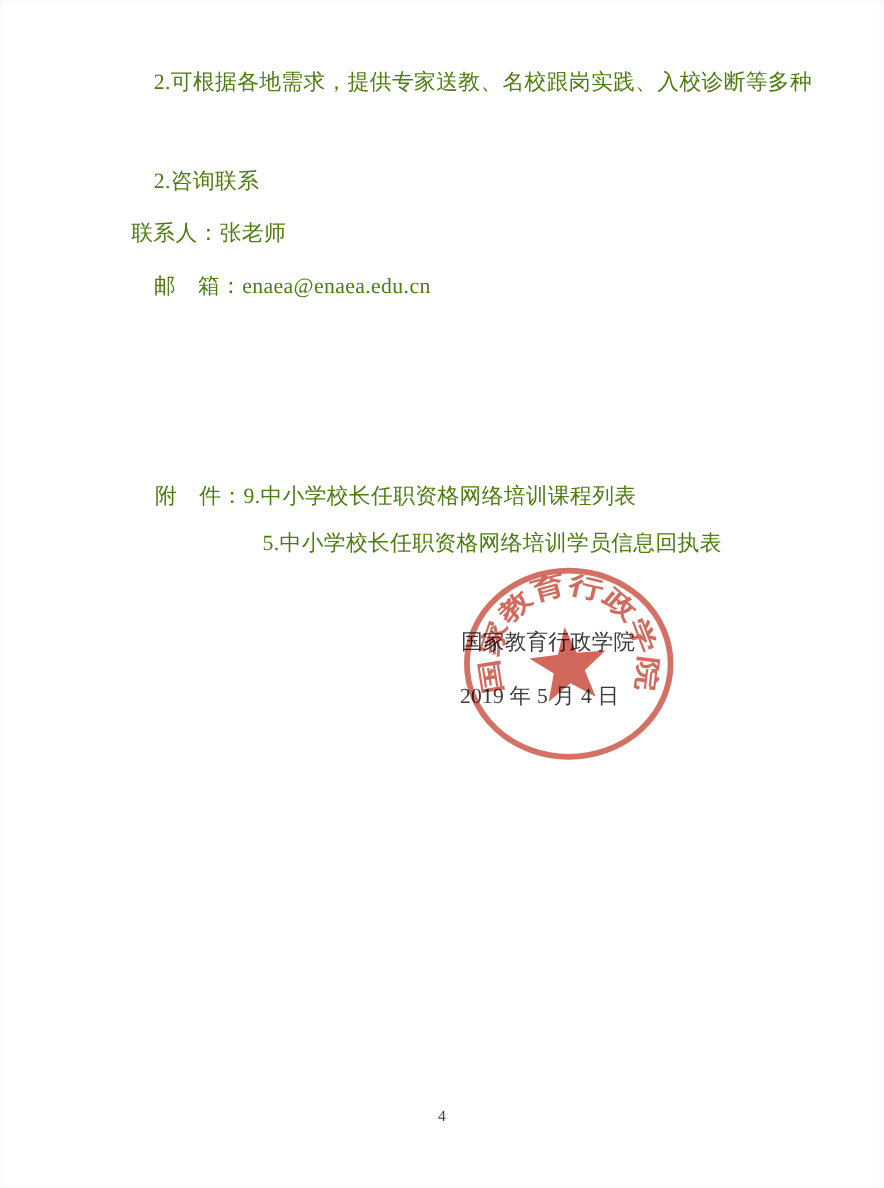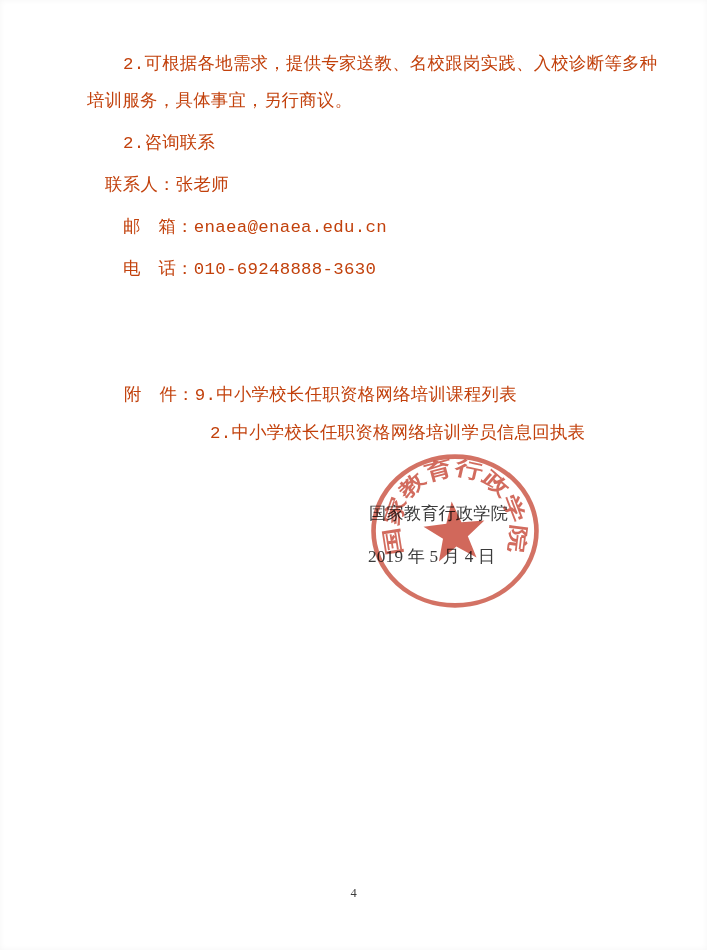--- a/index.html
+++ b/index.html
@@ -13,24 +13,23 @@
     height: 950px;
     background: #ffffff;
     overflow: hidden;
     font-family: "Liberation Serif", "DejaVu Serif", serif;
     box-shadow: inset 0 0 6px rgba(0,0,0,0.04);
   }
   .line {
     position: absolute;
     font-size: 17.4px;
     line-height: 1.2;
-    color: #c2410c;
+    color: #4d7c0f;
     letter-spacing: 0.3px;
     white-space: pre;
-    font-family: Liberation Mono, monospace;
   }
   .sig-line {
     position: absolute;
     font-size: 17.2px;
     line-height: 1.2;
     color: #3a3a3a;
     letter-spacing: 0.2px;
     white-space: pre;
     z-index: 1;
   }
@@ -57,34 +56,32 @@
     color: #3c3c3c;
   }
 </style>
 </head>
 <body>
 
 <div class="page">
 
   <div class="line" style="left:123px; top:55px">2.可根据各地需求，提供专家送教、名校跟岗实践、入校诊断等多种</div>
 
-  <div class="line" style="left:87px; top:92px">培训服务，具体事宜，另行商议。</div>
 
   <div class="line" style="left:123px; top:134px">2.咨询联系</div>
 
   <div class="line" style="left:105px; top:176px">联系人：张老师</div>
 
   <div class="line" style="left:123px; top:218px">邮　箱：enaea@enaea.edu.cn</div>
 
-  <div class="line" style="left:123px; top:260px">电　话：010-69248888-3630</div>
 
 
   <div class="line" style="left:124px; top:386px">附　件：9.中小学校长任职资格网络培训课程列表</div>
 
-  <div class="line" style="left:210px; top:424px">2.中小学校长任职资格网络培训学员信息回执表</div>
+  <div class="line" style="left:210px; top:424px">5.中小学校长任职资格网络培训学员信息回执表</div>
 
   <div class="sig-line" style="left:369px; top:504px">国家教育行政学院</div>
 
   <div class="sig-line" style="left:368px; top:547px">2019 年 5 月 4 日</div>
 
   <svg class="seal" width="176" height="160" viewBox="0 0 175 159">
     <ellipse cx="87.5" cy="79.5" rx="81" ry="74" fill="none" stroke-width="4.6" opacity="0.85" stroke="#c64534"></ellipse>
     <path id="sealArc" d="M 36.7 103.4 A 56 56 0 1 1 138.3 103.4" fill="none"></path>
     <text font-size="20" opacity="0.88" fill="#c64534">
       <textPath href="#sealArc" startOffset="2" textLength="218" lengthAdjust="spacingAndGlyphs">国家教育行政学院</textPath>

